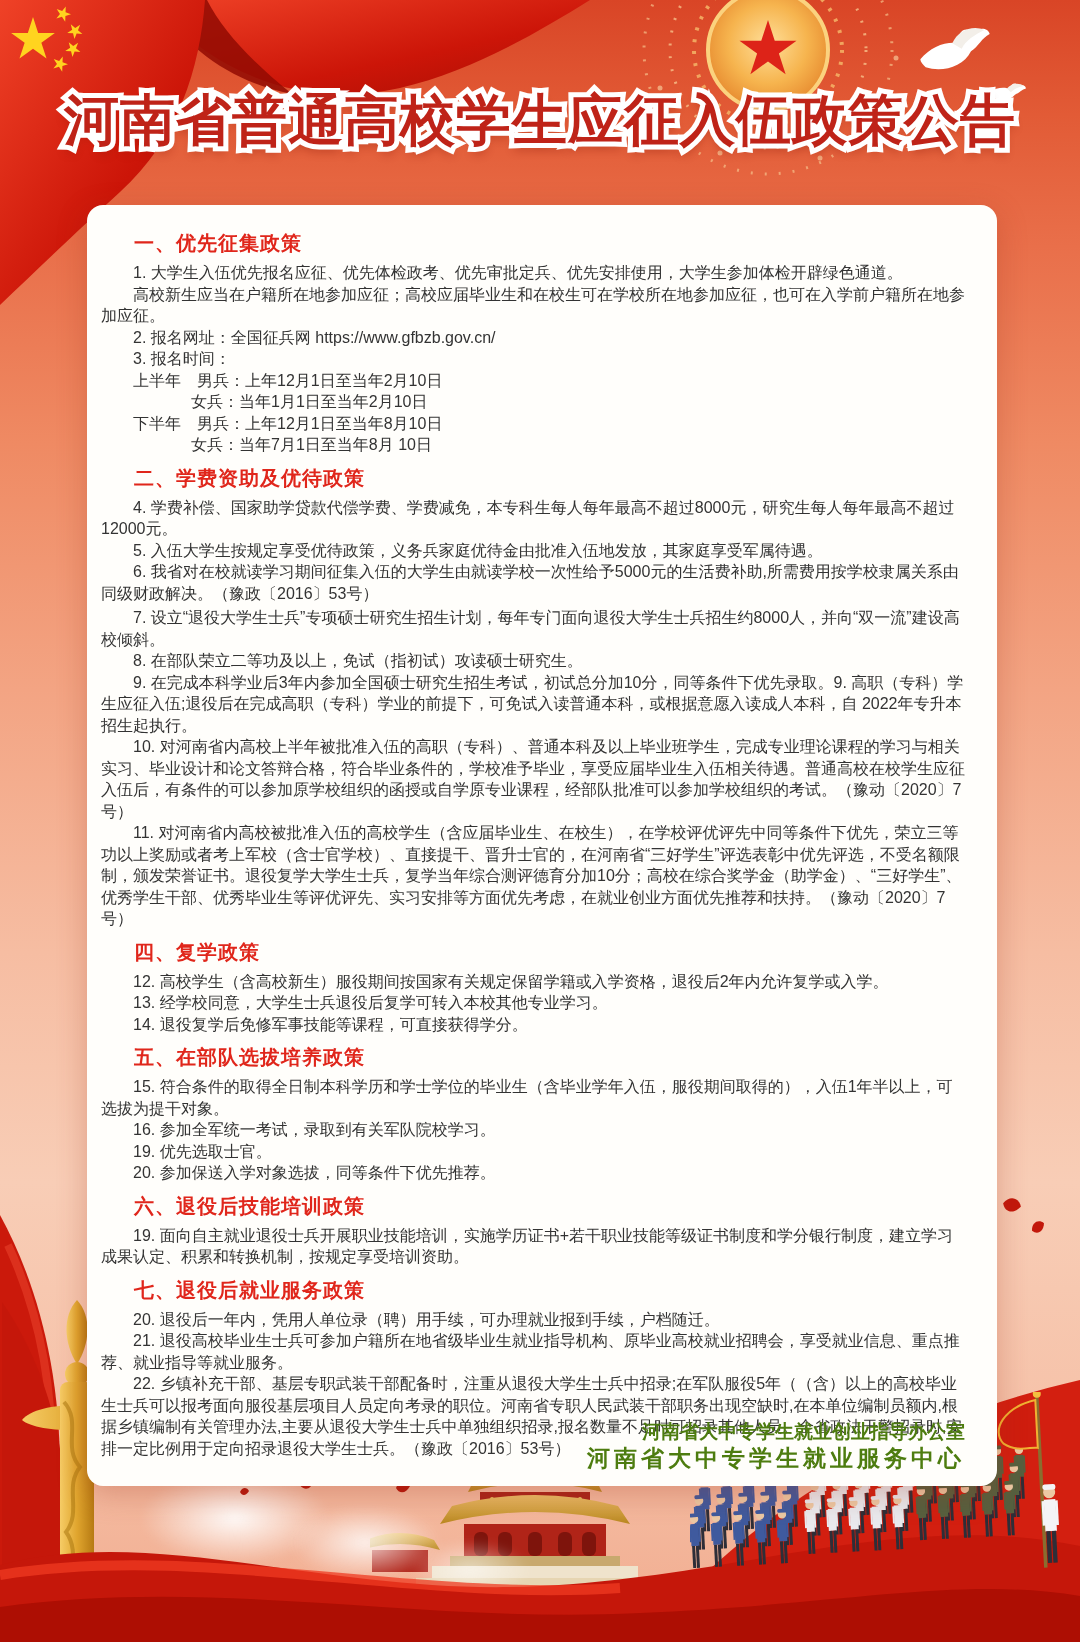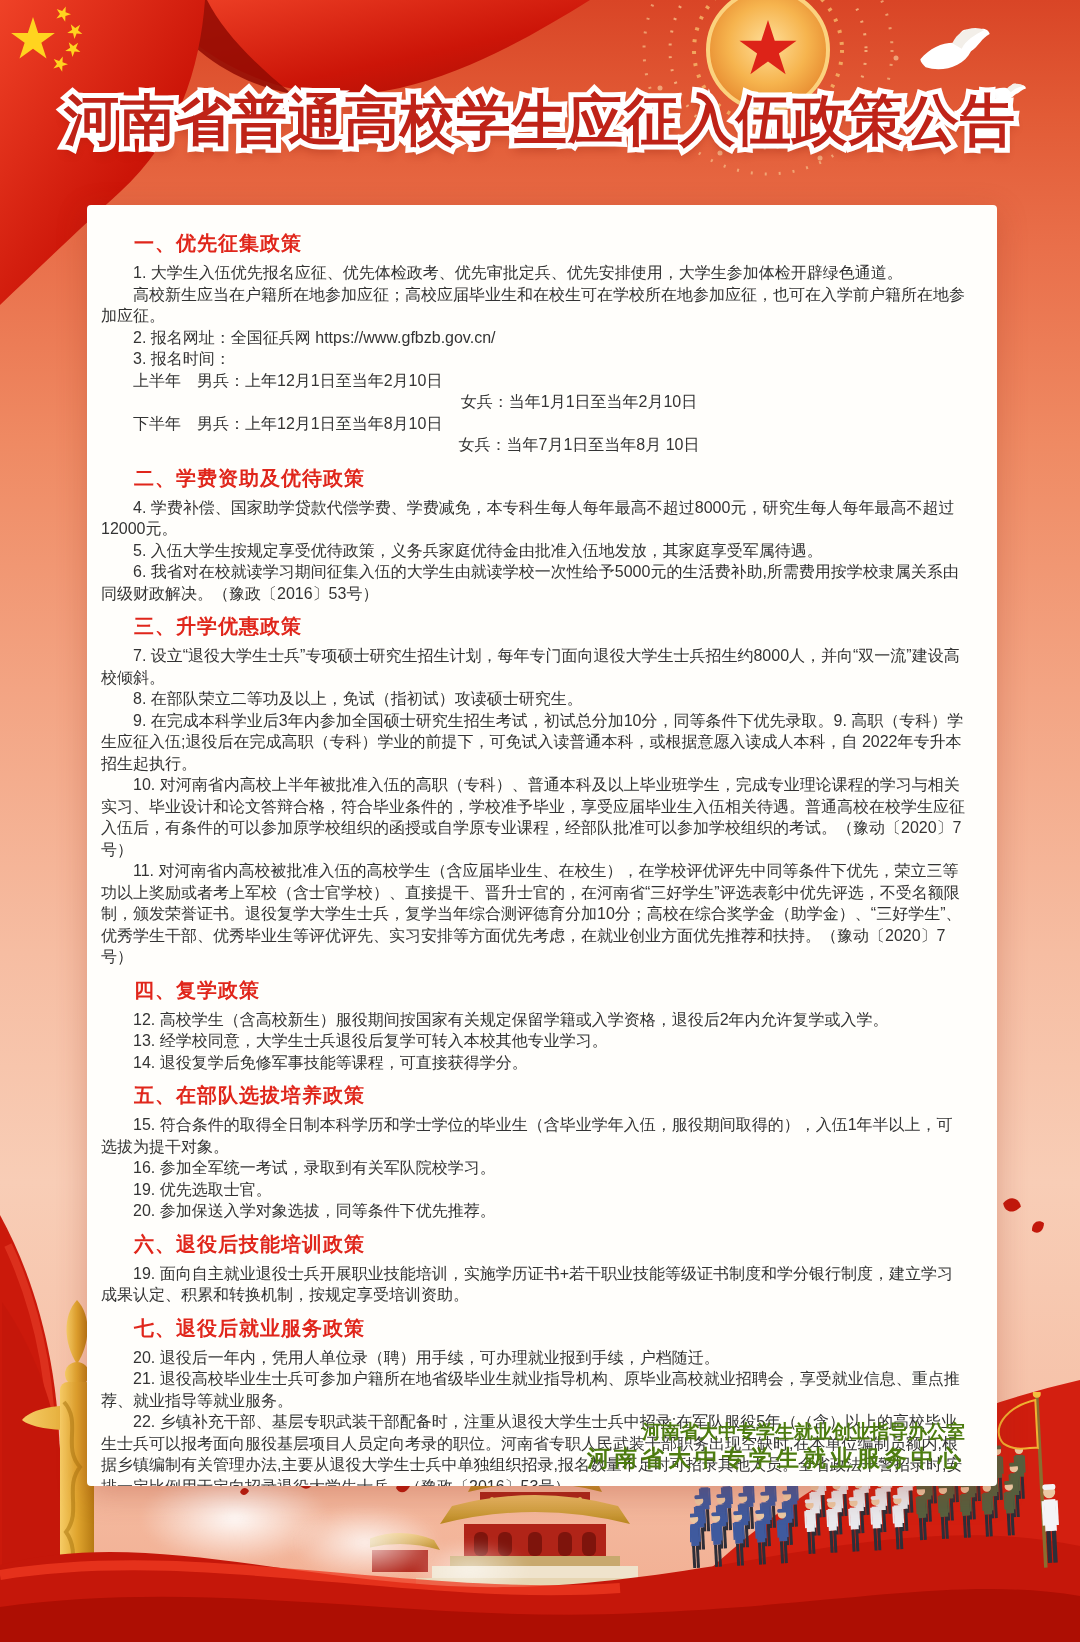--- a/index.html
+++ b/index.html
@@ -22,30 +22,30 @@
   .title-stroke{
     position:absolute;left:0;top:0;width:100%;color:#ffffff;
     -webkit-text-stroke:10px #ffffff;
     text-shadow:0 7px 10px rgba(140,25,8,.45);
   }
   .title-fill{position:relative;color:#bf2318;}
 
   
   .card{
     position:absolute;left:87px;top:205px;width:910px;height:1281px;z-index:5;
-    background:#fffefb;border-radius:4px;box-sizing:border-box;
+    background:#fffefb;border-radius:16px;box-sizing:border-box;
     padding:16px 30px 60px 14px;overflow:hidden;
     box-shadow:0 8px 30px rgba(160,50,25,.30);
   }
   .section-heading{
     font-size:20px;color:#e0261b;font-weight:bold;
     margin:9px 0 5px 33px;letter-spacing:1px;
   }
   .para{font-size:16px;line-height:21.5px;color:#333;text-indent:2em;margin:0;}
-  .para.deep{text-indent:90px;text-align:center;}
+  .para.deep{text-indent:90px;}
   .policy-section{margin:0 0 3px 0;}
 
   .card-footer{
     position:absolute;right:32px;bottom:14px;text-align:right;
     font-weight:bold;color:#4d7c0f;z-index:6;
   }
   .footer-line1{font-size:19px;line-height:27px;}
   .footer-line2{font-size:23px;line-height:27px;letter-spacing:4px;}
 
   
@@ -265,21 +265,20 @@
           <p class="para">下半年　男兵：上年12月1日至当年8月10日</p>
           <p class="para deep">女兵：当年7月1日至当年8月 10日</p>
         </section>
         <section class="policy-section">
           <h2 class="section-heading">二、学费资助及优待政策</h2>
           <p class="para">4. 学费补偿、国家助学贷款代偿学费、学费减免，本专科生每人每年最高不超过8000元，研究生每人每年最高不超过12000元。</p>
           <p class="para">5. 入伍大学生按规定享受优待政策，义务兵家庭优待金由批准入伍地发放，其家庭享受军属待遇。</p>
           <p class="para">6. 我省对在校就读学习期间征集入伍的大学生由就读学校一次性给予5000元的生活费补助,所需费用按学校隶属关系由同级财政解决。（豫政〔2016〕53号）</p>
         </section>
         <section class="policy-section">
-          <h2 class="section-heading">三、升学优惠政策</h2>
           <p class="para">7. 设立“退役大学生士兵”专项硕士研究生招生计划，每年专门面向退役大学生士兵招生约8000人，并向“双一流”建设高校倾斜。</p>
           <p class="para">8. 在部队荣立二等功及以上，免试（指初试）攻读硕士研究生。</p>
           <p class="para">9. 在完成本科学业后3年内参加全国硕士研究生招生考试，初试总分加10分，同等条件下优先录取。9. 高职（专科）学生应征入伍;退役后在完成高职（专科）学业的前提下，可免试入读普通本科，或根据意愿入读成人本科，自 2022年专升本招生起执行。</p>
           <p class="para">10. 对河南省内高校上半年被批准入伍的高职（专科）、普通本科及以上毕业班学生，完成专业理论课程的学习与相关实习、毕业设计和论文答辩合格，符合毕业条件的，学校准予毕业，享受应届毕业生入伍相关待遇。普通高校在校学生应征入伍后，有条件的可以参加原学校组织的函授或自学原专业课程，经部队批准可以参加学校组织的考试。（豫动〔2020〕7号）</p>
           <p class="para">11. 对河南省内高校被批准入伍的高校学生（含应届毕业生、在校生），在学校评优评先中同等条件下优先，荣立三等功以上奖励或者考上军校（含士官学校）、直接提干、晋升士官的，在河南省“三好学生”评选表彰中优先评选，不受名额限制，颁发荣誉证书。退役复学大学生士兵，复学当年综合测评德育分加10分；高校在综合奖学金（助学金）、“三好学生”、优秀学生干部、优秀毕业生等评优评先、实习安排等方面优先考虑，在就业创业方面优先推荐和扶持。（豫动〔2020〕7号）</p>
         </section>
         <section class="policy-section">
           <h2 class="section-heading">四、复学政策</h2>
           <p class="para">12. 高校学生（含高校新生）服役期间按国家有关规定保留学籍或入学资格，退役后2年内允许复学或入学。</p>
           <p class="para">13. 经学校同意，大学生士兵退役后复学可转入本校其他专业学习。</p>

